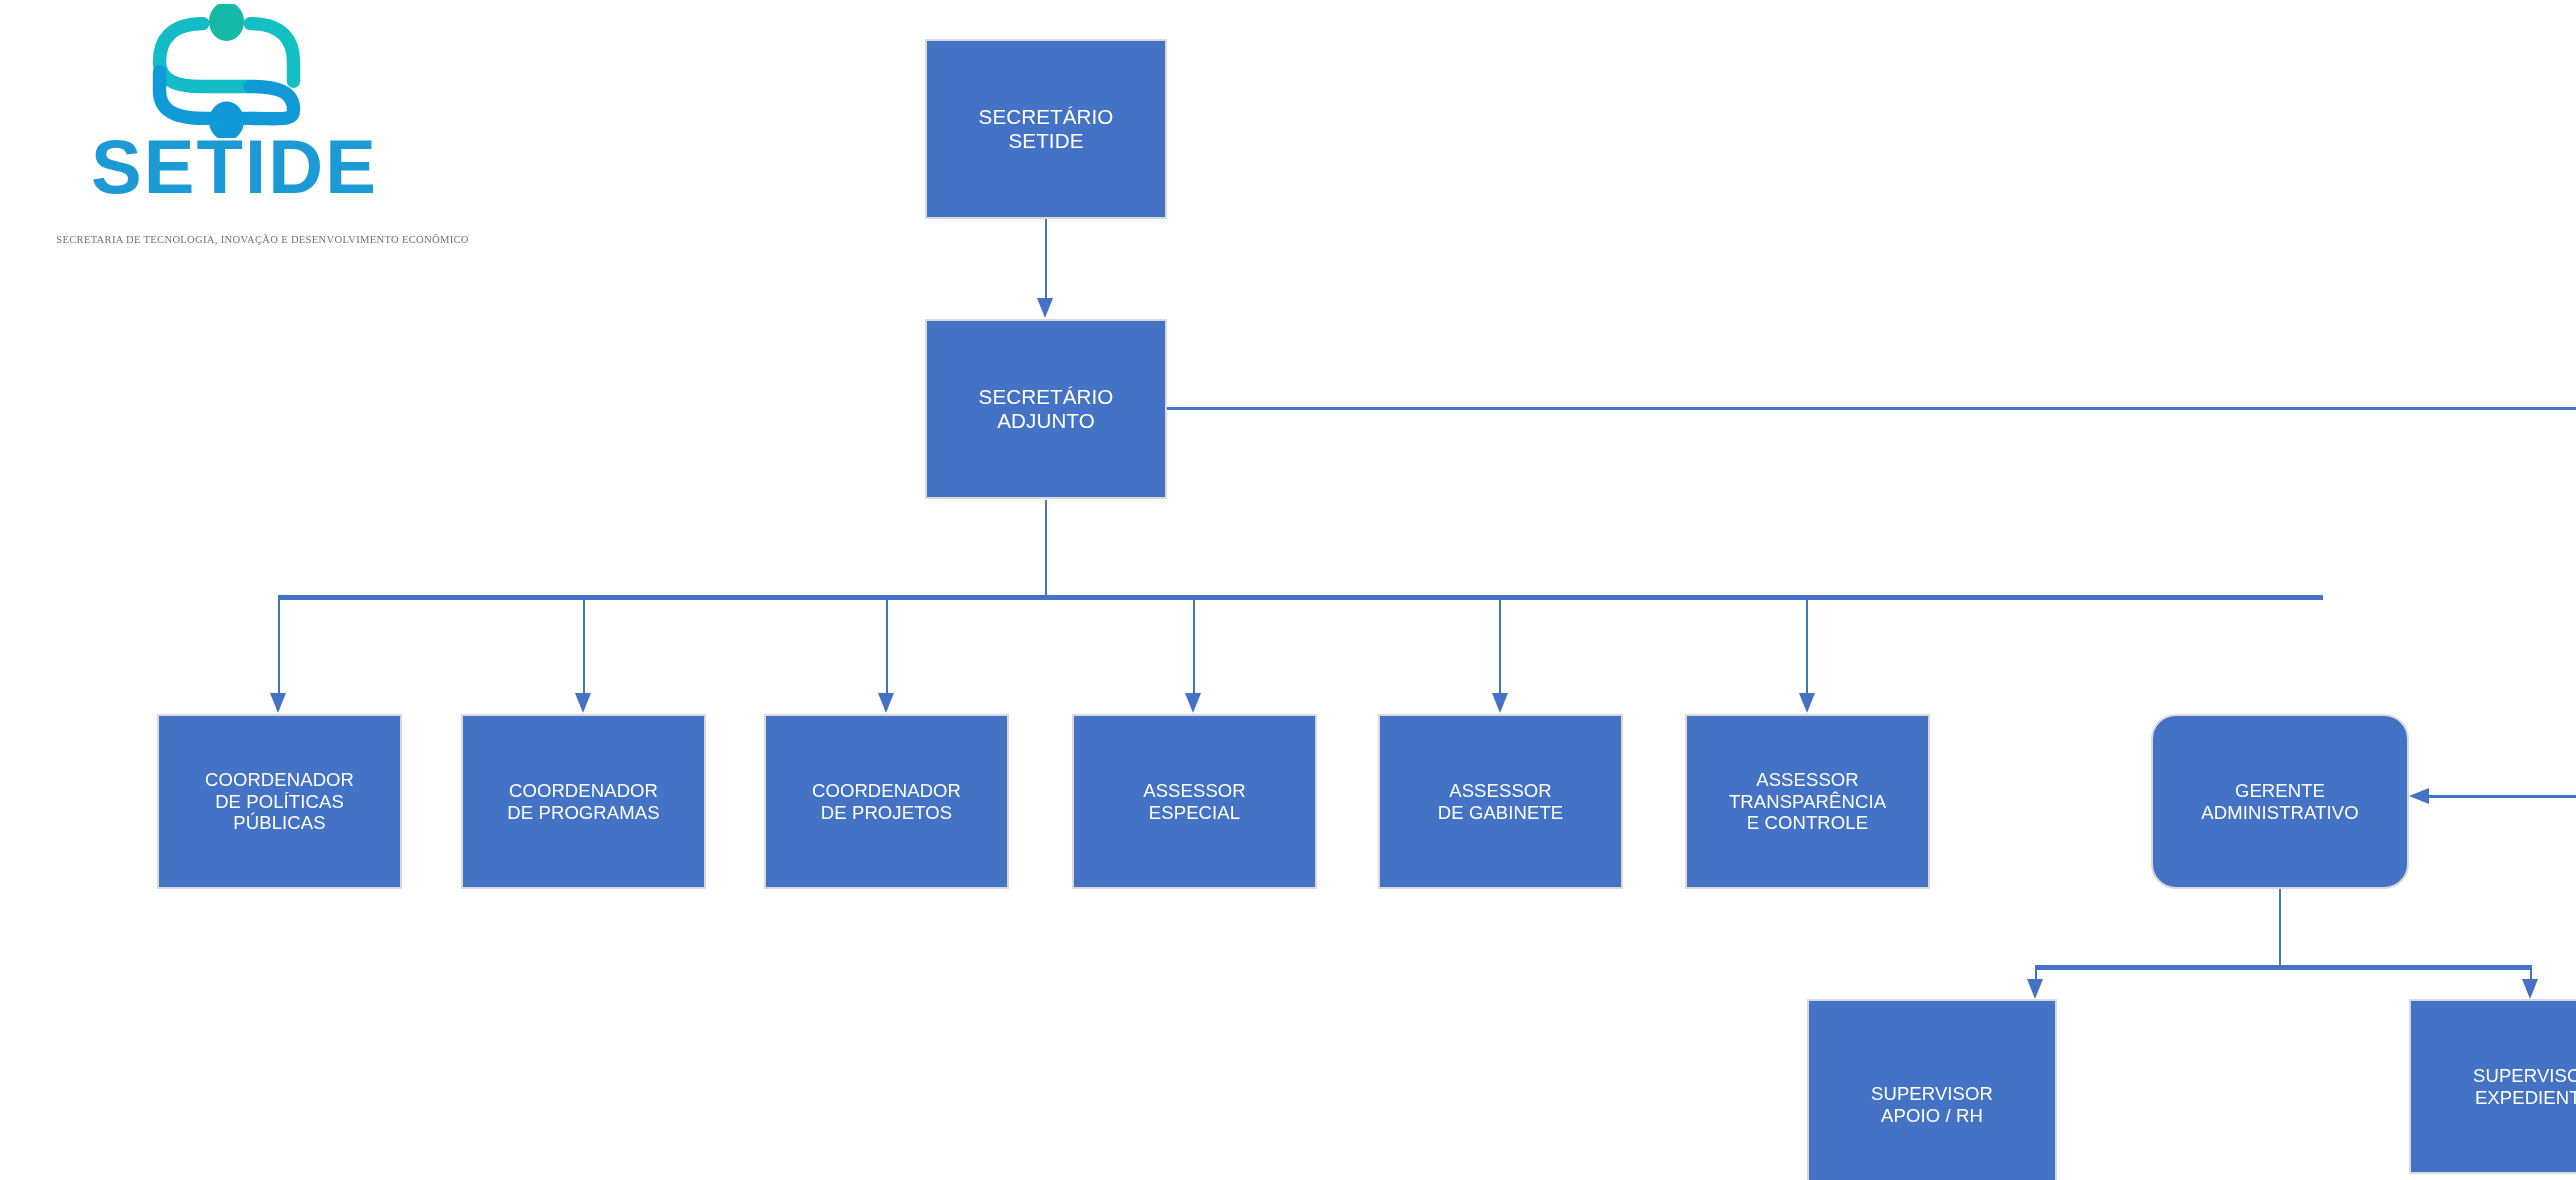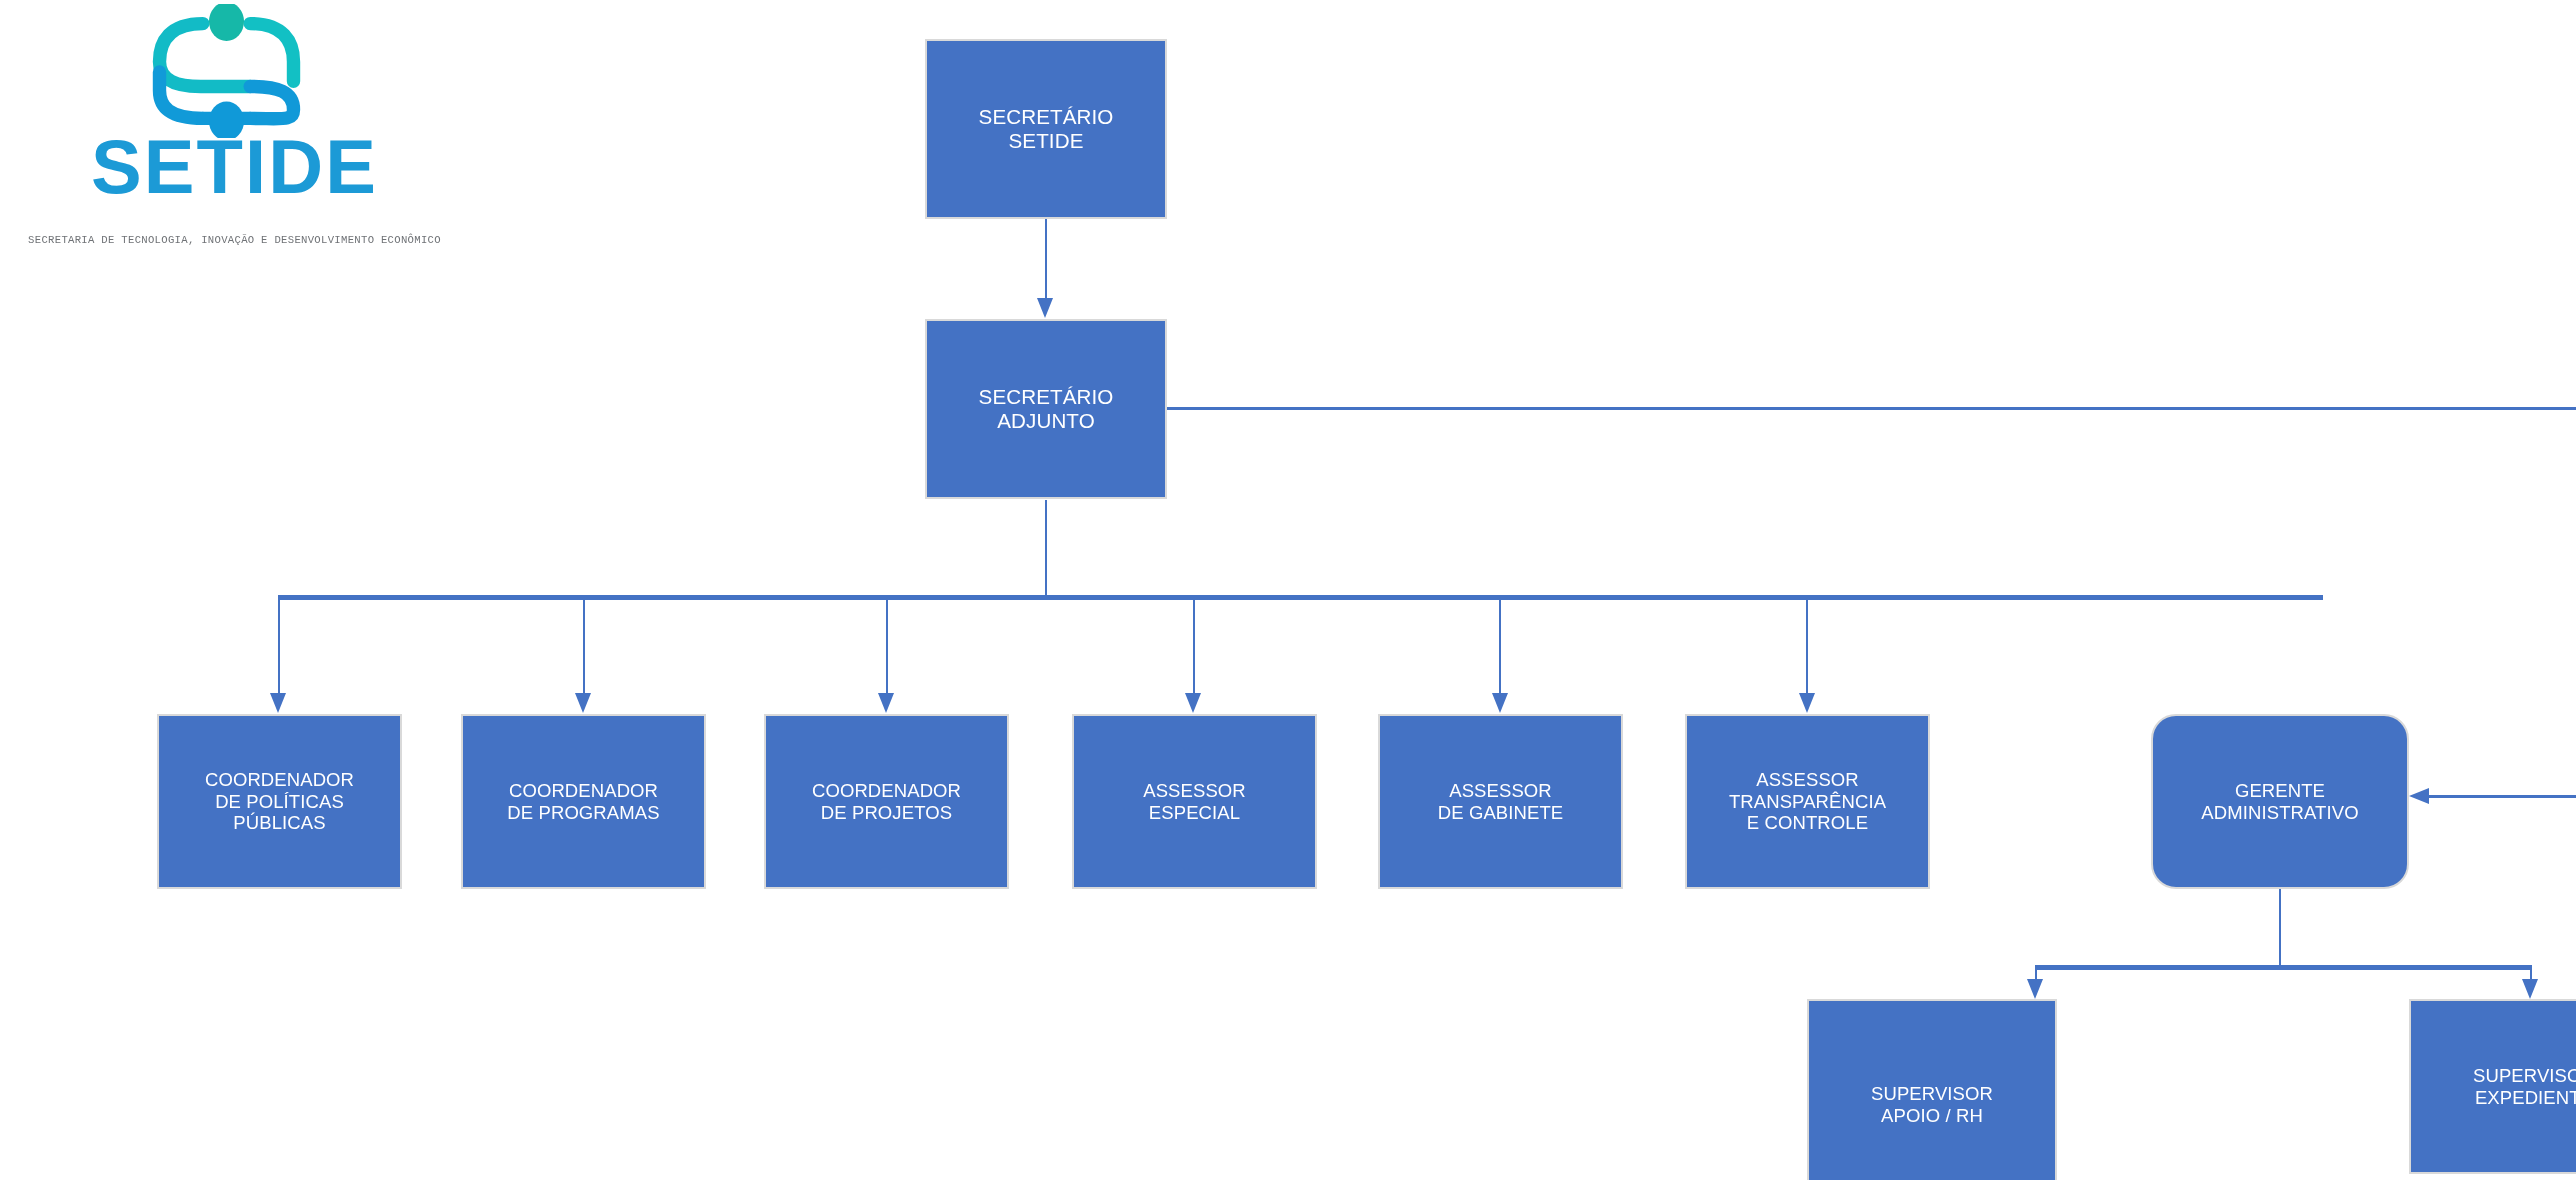--- a/index.html
+++ b/index.html
@@ -94,25 +94,26 @@
     letter-spacing: 2.1px;
     color: #1C9AD6;
     line-height: 1;
   }
   #setide-tag {
     position: absolute;
     left: 0px;
     top: 234px;
     width: 469px;
     text-align: center;
-    font-family: Liberation Mono, monospace;
+    font-family: Liberation Serif, serif;
     font-size: 10.6px;
     letter-spacing: 0.3px;
     color: #6f7276;
     white-space: nowrap;
+    padding-left: 28px;
   }
 </style>
 </head>
 <body>
 
 <div id="stage">
 
   <div id="setide-logo">
     <div id="setide-mark">
       <svg viewBox="0 0 300 260" width="155" height="134" aria-hidden="true">

